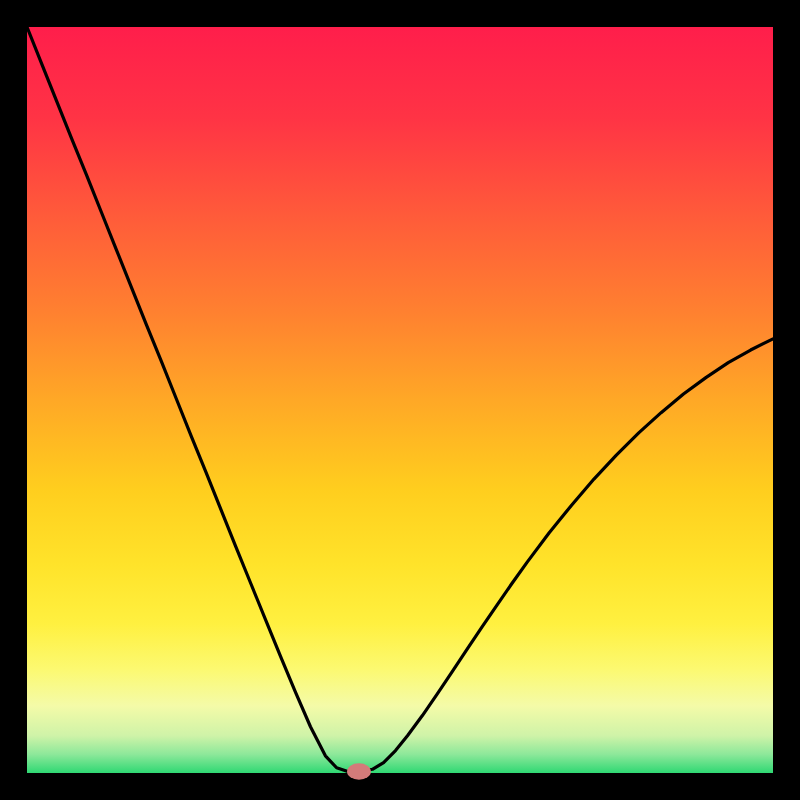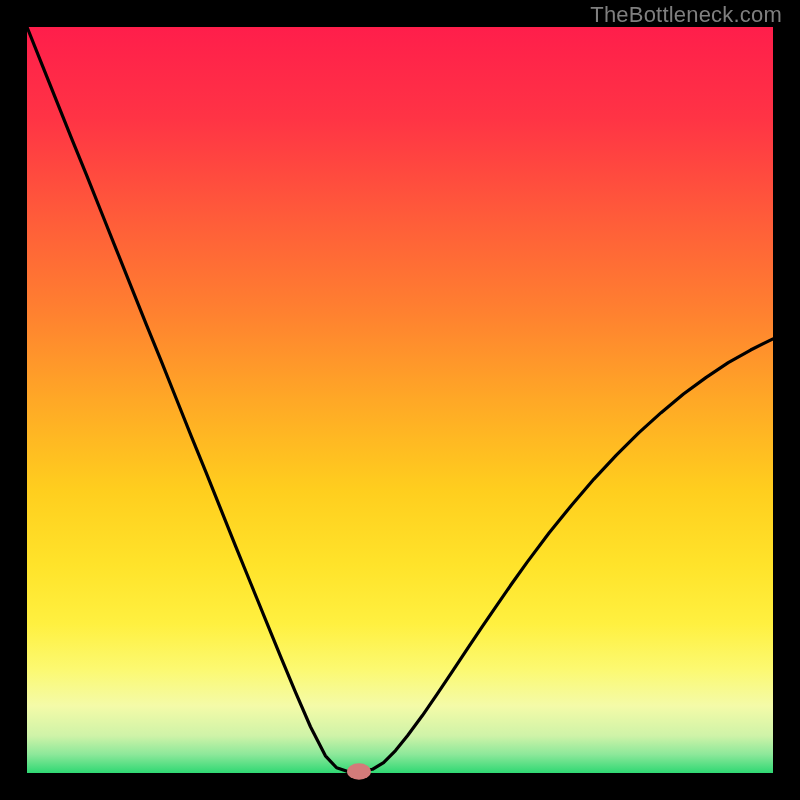--- a/index.html
+++ b/index.html
@@ -30,21 +30,20 @@
   svg {
     position: absolute;
     left: 0;
     top: 0;
   }
 </style>
 </head>
 <body>
 
 <div class="frame">
-  <div class="watermark">TheBottleneck.com</div>
 
   <svg id="chart-svg" width="800" height="800" viewBox="0 0 800 800">
     <defs>
       <linearGradient id="bg-grad" x1="0" y1="0" x2="0" y2="1">
           <stop offset="0.00%" stop-color="#ff1e4b"></stop>
           <stop offset="12.00%" stop-color="#ff3345"></stop>
           <stop offset="25.00%" stop-color="#ff5a3a"></stop>
           <stop offset="38.00%" stop-color="#ff8030"></stop>
           <stop offset="50.00%" stop-color="#ffa826"></stop>
           <stop offset="62.00%" stop-color="#ffce1e"></stop>

